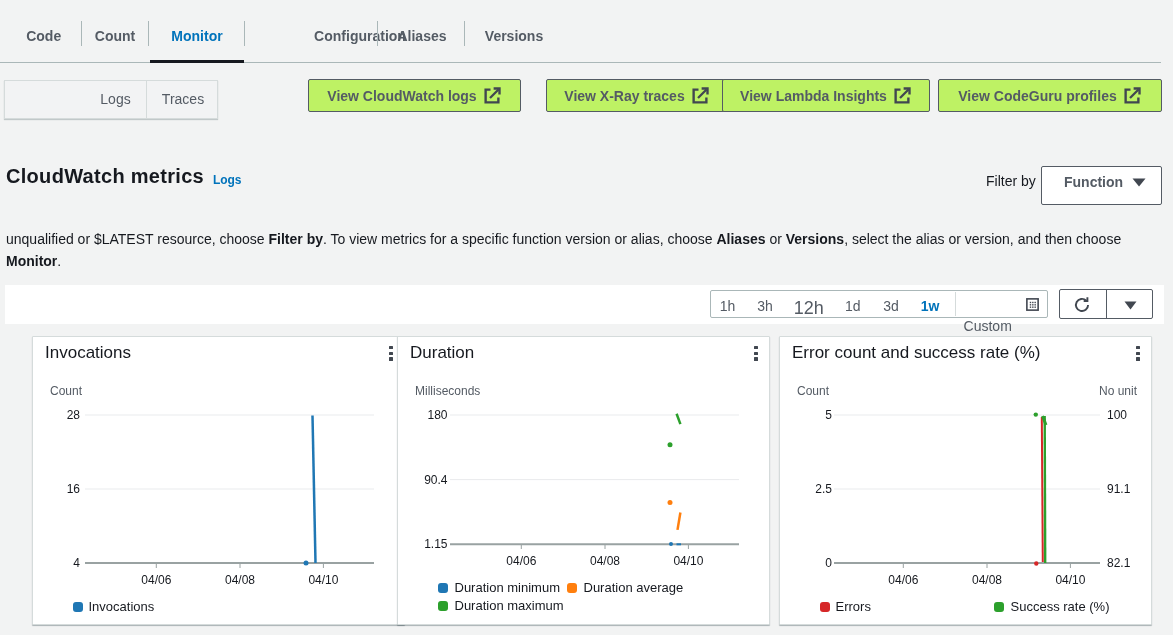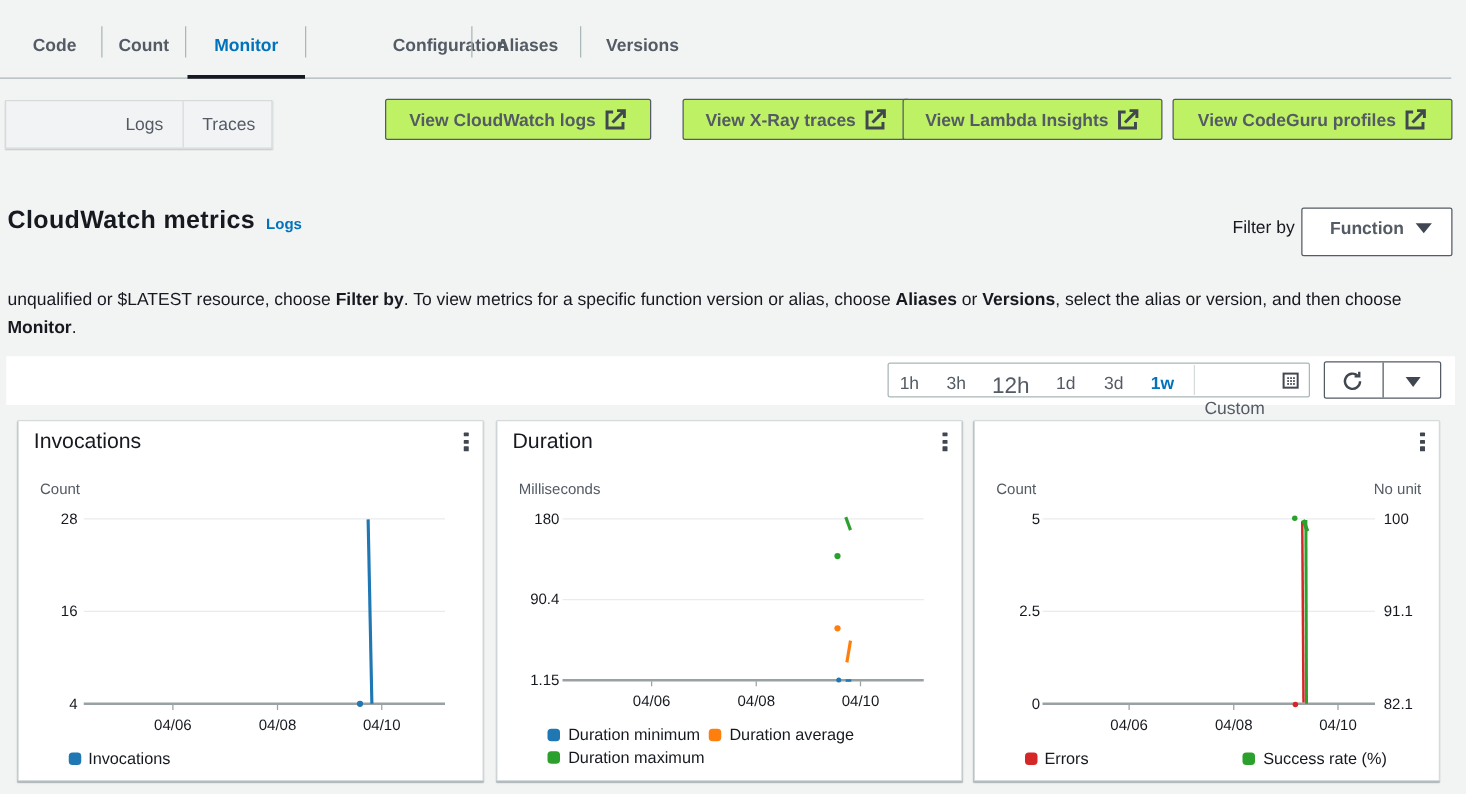--- a/index.html
+++ b/index.html
@@ -119,21 +119,21 @@
   <div class="abs" style="left:46.5px; top:0; width:1px; height:28px; background:#545b64;"></div>
   <svg class="abs" style="left:13px; top:6px;" width="18" height="18" viewBox="0 0 16 16">
     <path d="M13.4 8a5.4 5.4 0 1 1-1.7-3.95" fill="none" stroke="#414750" stroke-width="1.7"></path>
     <path d="M12.8 1.2v3.3H9.5" fill="none" stroke="#414750" stroke-width="1.7"></path>
   </svg>
   <svg class="abs" style="left:64px; top:11px;" width="13" height="9" viewBox="0 0 13 9">
       <path d="M0.5 0.5h12L6.5 8.5z" fill="#414750"></path>
     </svg>
 </div>
 
-<div class="card" style="left:14px;padding-left:44px;">
+<div class="card" style="left:32px;padding-left:44px;">
   <div class="ctitle">Invocations</div>
   <div class="kebab">
       <div></div>
       <div></div>
       <div></div>
     </div>
   <svg class="abs" style="left:0; top:0;" width="373" height="289" viewBox="0 0 373 289">
     <text x="17" y="58" font-size="12" fill="#545b64">Count</text>
     <line x1="52" y1="78" x2="341" y2="78" stroke="#e9ebed" stroke-width="1"></line>
     <line x1="52" y1="152" x2="341" y2="152" stroke="#e9ebed" stroke-width="1"></line>
@@ -184,20 +184,21 @@
   </svg>
   <div class="lgsq" style="left:40px; top:245.5px; background:#1f77b4;"></div>
   <div class="lgtx" style="left:56.5px; top:243px;">Duration minimum</div>
   <div class="lgsq" style="left:169px; top:245.5px; background:#ff7f0e;"></div>
   <div class="lgtx" style="left:185.5px; top:243px;">Duration average</div>
   <div class="lgsq" style="left:40px; top:263.5px; background:#2ca02c;"></div>
   <div class="lgtx" style="left:56.5px; top:261px;">Duration maximum</div>
 </div>
 
 <div class="card" style="left:779px;">
+  <div class="ctitle">Error count and success rate (%)</div>
   <div class="kebab">
       <div></div>
       <div></div>
       <div></div>
     </div>
   <svg class="abs" style="left:0; top:0;" width="373" height="289" viewBox="0 0 373 289">
     <text x="17" y="58" font-size="12" fill="#545b64">Count</text>
     <text x="357" y="58" font-size="12" fill="#545b64" text-anchor="end">No unit</text>
     <line x1="54" y1="78" x2="320" y2="78" stroke="#e9ebed" stroke-width="1"></line>
     <line x1="54" y1="152" x2="320" y2="152" stroke="#e9ebed" stroke-width="1"></line>

